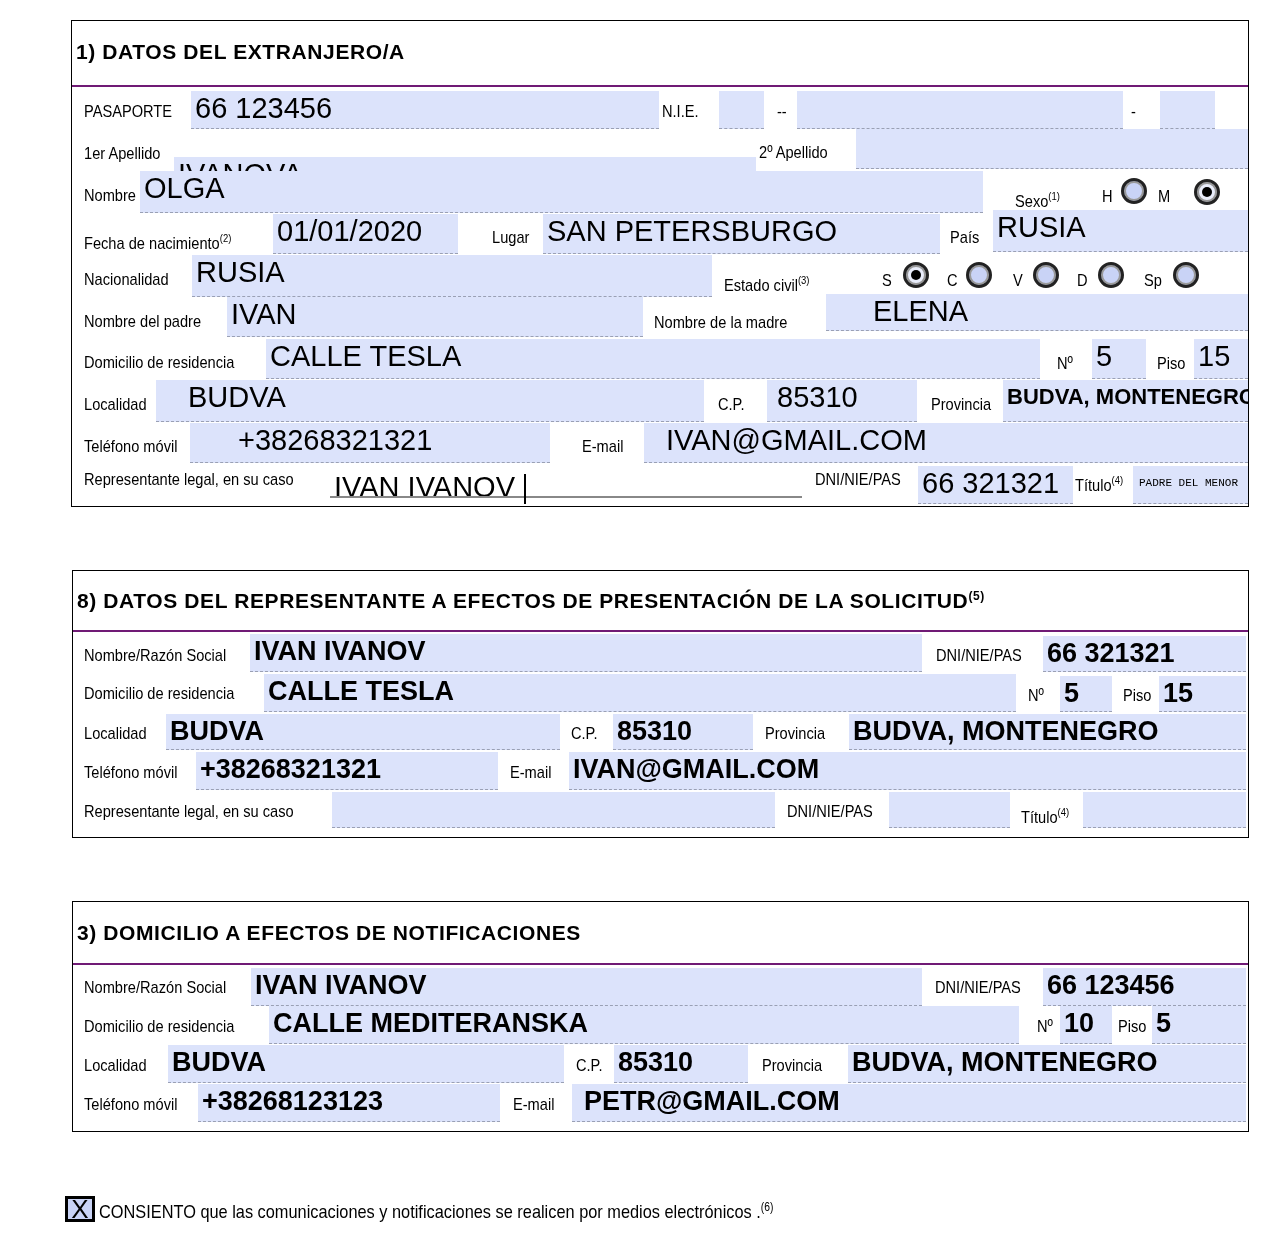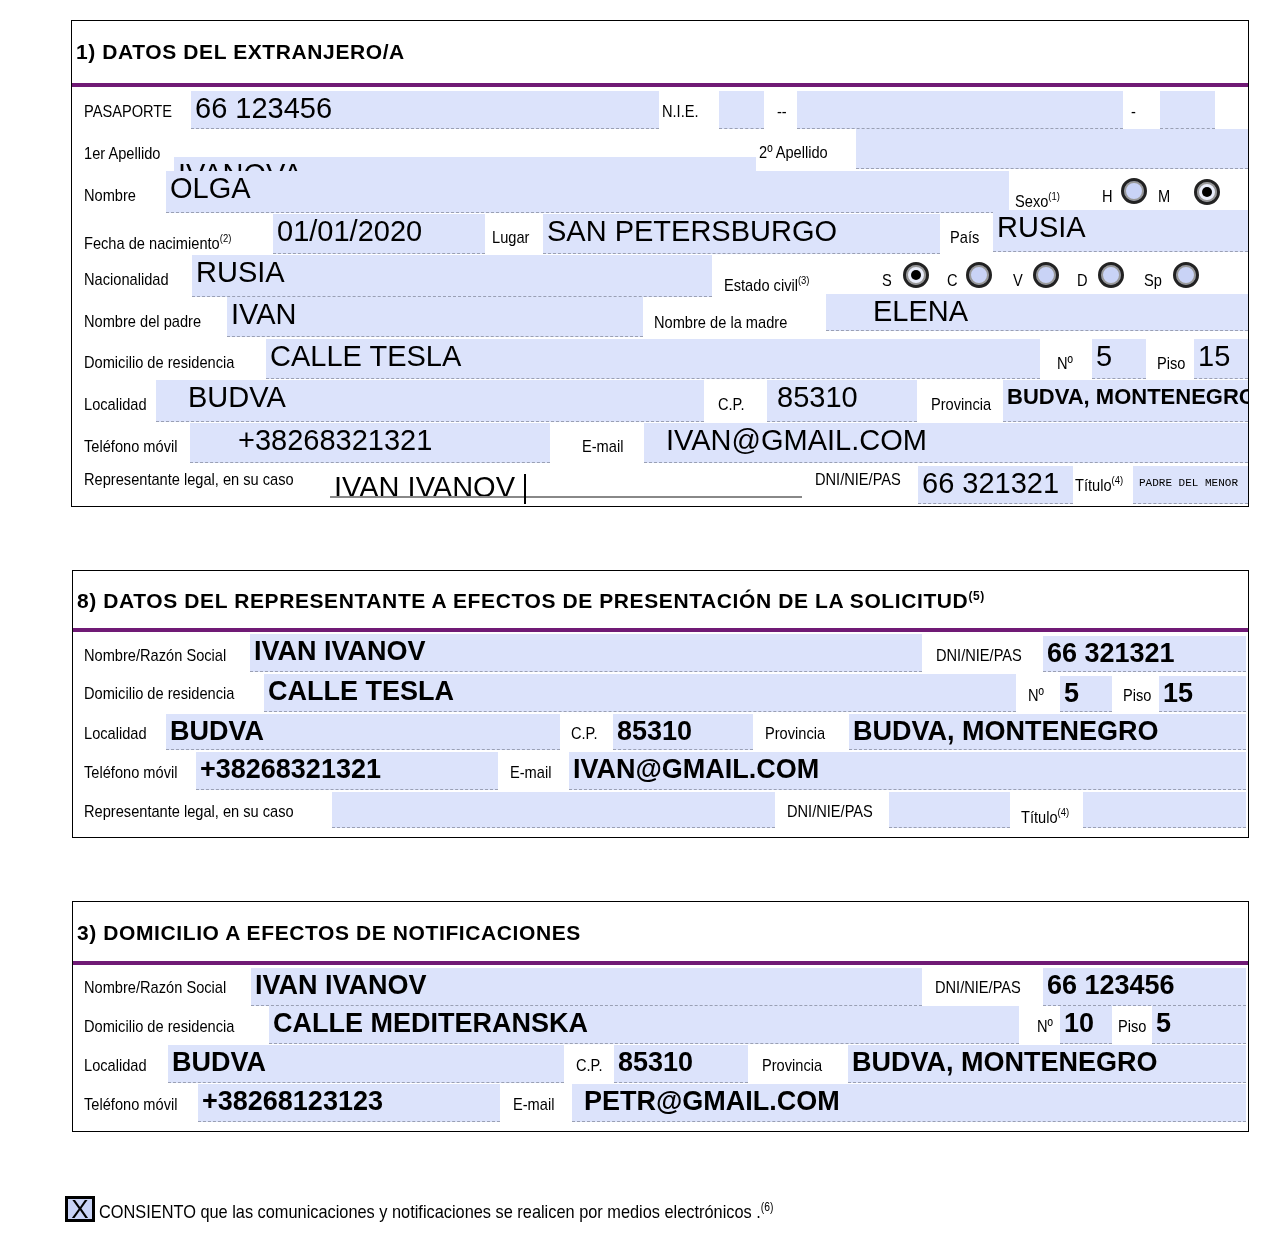--- a/index.html
+++ b/index.html
@@ -1,18 +1,18 @@
 <!DOCTYPE html>
 <html><head>
 <meta charset="utf-8">
 <style>
   html, body { margin:0; padding:0; background:#ffffff; }
   body { width:1276px; height:1238px; position:relative; font-family:"Liberation Sans", sans-serif; color:#000; overflow:hidden; }
   .sec { position:absolute; border:1px solid #000; box-sizing:border-box; }
-  .sec-head { position:absolute; left:0; right:0; top:0; border-bottom:4px solid #701a75; box-sizing:border-box; }
+  .sec-head { position:absolute; left:0; right:0; top:0; border-bottom:2px solid #701a75; box-sizing:border-box; }
   .sec-title { position:absolute; left:4px; font-family:"Liberation Sans", sans-serif; font-weight:900; font-size:21px; letter-spacing:0.6px; white-space:nowrap; }
   .sec-title sup { font-size:12px; }
   .lbl { position:absolute; font-size:17px; white-space:nowrap; transform:scaleX(0.86); transform-origin:left center; line-height:20px; background:#fff; }
   .lbl sup { font-size:11px; }
   .fld { position:absolute; background:#dce3fb; box-sizing:border-box; border-bottom:1px dashed #9aa0b4; font-size:29px; line-height:34px; padding-left:4px; white-space:nowrap; overflow:hidden; }
   .fld.s { font-size:27px;font-weight:bold; }
   .fld.xs { font-size:11px; line-height:34px; padding-left:6px;font-family:Liberation Mono, monospace; }
   .fld.plain { background:transparent; border-bottom:2px solid #888; }
   .radio { position:absolute; width:26px; height:26px; border-radius:50%; border:3px solid #222; box-sizing:border-box; background:#c9d3f6; box-shadow: inset 0 0 0 2px #999; }
   .radio.on::after { content:""; position:absolute; left:5px; top:5px; width:10px; height:10px; border-radius:50%; background:#000; }
@@ -40,29 +40,29 @@
 <div class="fld" style="left:797px;top:91px;width:326px;height:38px;"></div>
 <span class="lbl" style="left:1131px;top:102px;">-</span>
 <div class="fld" style="left:1160px;top:91px;width:55px;height:38px;"></div>
 
 <span class="lbl" style="left:84px;top:144px;">1er Apellido</span>
 <div class="fld" style="left:174px;top:129px;width:582px;height:40px;margin-top:28px;">IVANOVA</div>
 <span class="lbl" style="left:759px;top:143px;">2º Apellido</span>
 <div class="fld" style="left:856px;top:129px;width:392px;height:40px;"></div>
 
 <span class="lbl" style="left:84px;top:186px;">Nombre</span>
-<div class="fld" style="left:166px;top:171px;width:843px;height:42px;">OLGA</div>
+<div class="fld" style="left:140px;top:171px;width:843px;height:42px;">OLGA</div>
 <span class="lbl" style="left:1015px;top:186px;"><span>Sexo</span><sup>(1)</sup></span>
 <span class="rlbl" style="left:1102px;top:187px;">H</span>
 <div class="radio" style="left:1121px;top:178px;"></div>
 <span class="rlbl" style="left:1158px;top:187px;">M</span>
 <div class="radio on" style="left:1194px;top:179px;"></div>
 
 <span class="lbl" style="left:84px;top:228px;"><span>Fecha de nacimiento</span><sup>(2)</sup></span>
-<div class="fld" style="left:273px;top:214px;width:212px;height:40px;">01/01/2020</div>
+<div class="fld" style="left:273px;top:214px;width:185px;height:40px;">01/01/2020</div>
 <span class="lbl" style="left:492px;top:228px;">Lugar</span>
 <div class="fld" style="left:543px;top:214px;width:397px;height:40px;">SAN PETERSBURGO</div>
 <span class="lbl" style="left:950px;top:228px;">País</span>
 <div class="fld" style="left:993px;top:210px;width:255px;height:42px;">RUSIA</div>
 
 <span class="lbl" style="left:84px;top:270px;">Nacionalidad</span>
 <div class="fld" style="left:192px;top:255px;width:520px;height:42px;">RUSIA</div>
 <span class="lbl" style="left:724px;top:270px;"><span>Estado civil</span><sup>(3)</sup></span>
 <span class="rlbl" style="left:882px;top:271px;">S</span>
 <div class="radio on" style="left:903px;top:262px;"></div>

